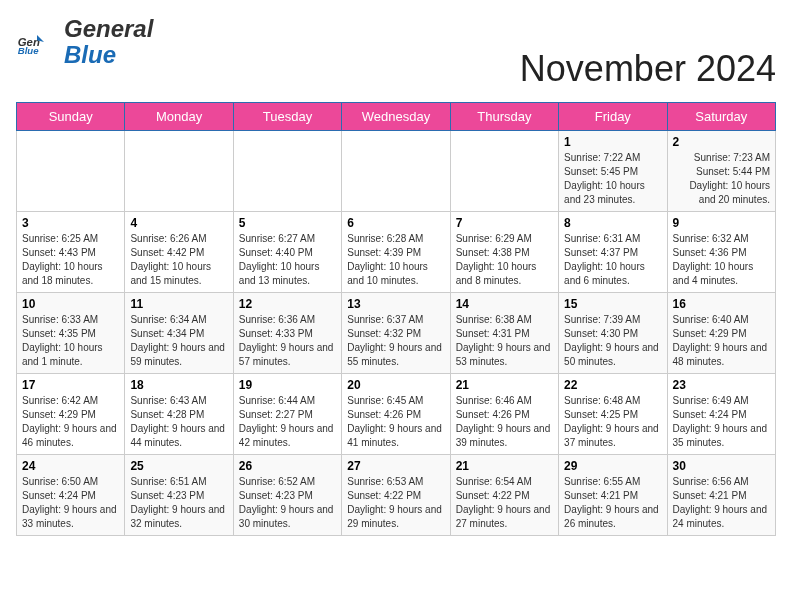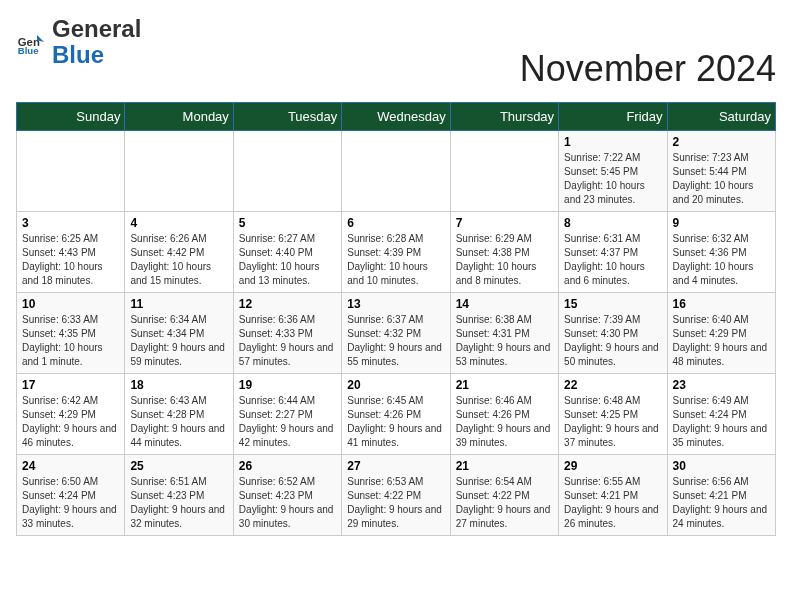--- a/index.html
+++ b/index.html
@@ -12,21 +12,22 @@
     }
     .header-area {
       display: flex;
       justify-content: space-between;
       align-items: flex-start;
       margin-bottom: 12px;
     }
     .logo {
       display: flex;
       align-items: center;
-      gap: 8px;
+      gap: 20px;
+      font-style: italic;
     }
     .logo-text {
       font-size: 24px;
       font-weight: bold;
       line-height: 1.1;
     }
     .logo-text .general { color: #333; }
     .logo-text .blue { color: #1a6bb5; }
     .logo-icon {
       width: 28px;
@@ -44,24 +45,24 @@
     .location {
       font-size: 14px;
       color: #444;
     }
     table {
       width: 100%;
       border-collapse: collapse;
       font-size: 11px;
     }
     thead tr th {
-      background: #14532d;
+      background: #ec4899;
       color: #fff;
       padding: 6px 4px;
-      text-align: right;
+      text-align: center;
       font-size: 13px;
       font-weight: normal;
       border: 1px solid #2b6cb0;
     }
     tbody tr td {
       vertical-align: top;
       padding: 4px 5px;
       border: 1px solid #ccc;
       height: 80px;
       width: calc(100% / 7);
@@ -126,21 +127,21 @@
         <td class="empty"></td>
         <td class="empty"></td>
         <td>
           <span class="day-num">1</span>
           <div class="day-info" style="white-space: pre-line;">Sunrise: 7:22 AM
 Sunset: 5:45 PM
 Daylight: 10 hours and 23 minutes.</div>
         </td>
         <td>
           <span class="day-num">2</span>
-          <div class="day-info" style="white-space: pre-line;">Sunrise: 7:23 AM
+          <div class="day-info" style="white-space: pre-line; text-align: right;">Sunrise: 7:23 AM
 Sunset: 5:44 PM
 Daylight: 10 hours and 20 minutes.</div>
         </td>
       </tr>
       <tr>
         <td>
           <span class="day-num">3</span>
           <div class="day-info" style="white-space: pre-line;">Sunrise: 6:25 AM
 Sunset: 4:43 PM
 Daylight: 10 hours and 18 minutes.</div>

